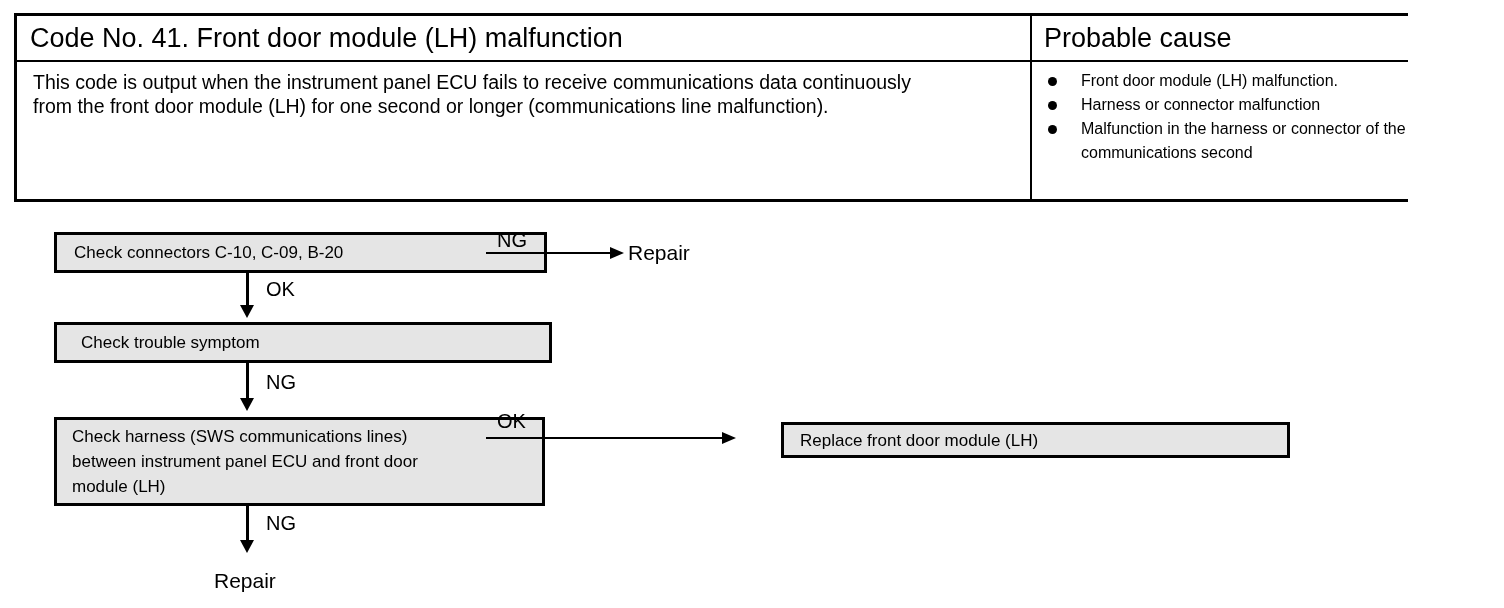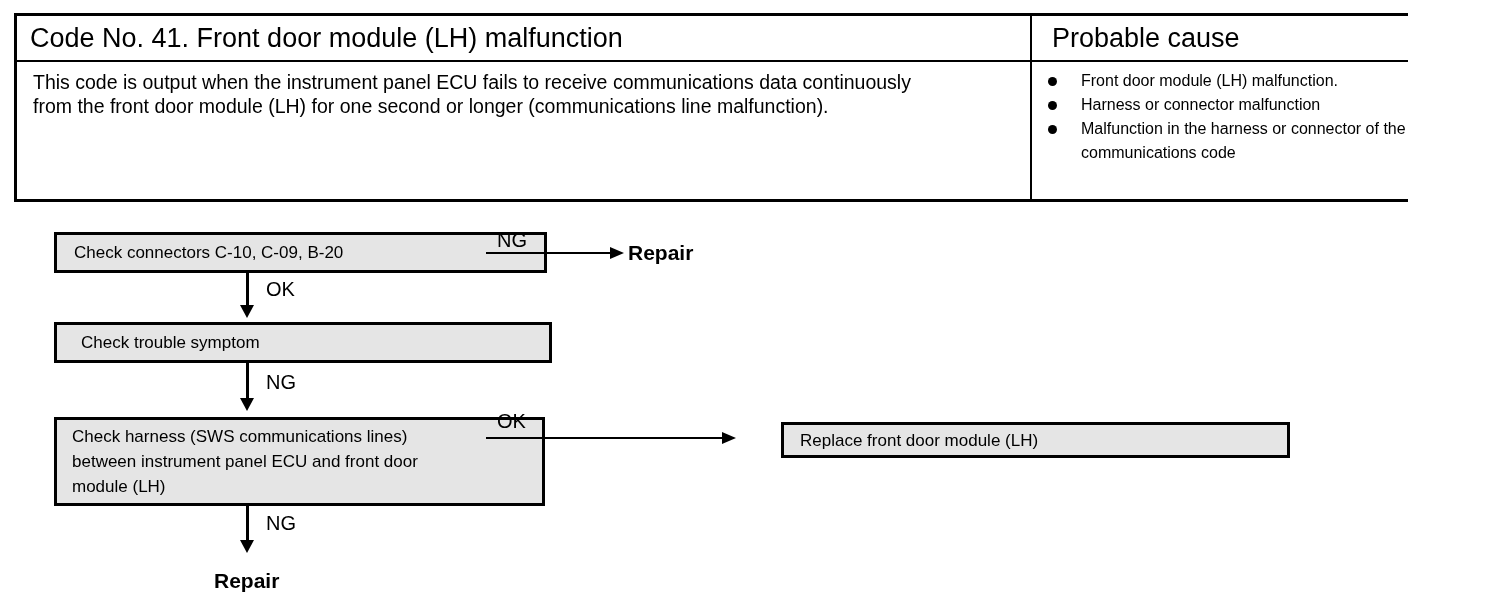--- a/index.html
+++ b/index.html
@@ -6,21 +6,21 @@
   #page{position:relative;width:1408px;height:608px;background:#ffffff;
         font-family:"Liberation Sans",sans-serif;color:#000;overflow:hidden;}
 
   
   #cause-table{position:absolute;left:14px;top:13px;width:1452px;height:183px;
         border:3px solid #000;display:grid;grid-template-columns:1013px 1fr;
         grid-template-rows:46px 1fr;background:#fff;}
   .th{font-size:27px;display:flex;align-items:center;border-bottom:2px solid #000;
       white-space:nowrap;overflow:hidden;}
   .th.left{padding-left:13px;}
-  .th.right{border-left:2px solid #000;padding-left:20px;}
+  .th.right{border-left:2px solid #000;padding-left:12px;}
   .td.left{padding:8px 6px 0 16px;}
   .td.left .line{font-size:19.5px;line-height:24px;white-space:nowrap;}
   .td.right{border-left:2px solid #000;padding:7px 0 0 16px;}
   .cause-item{display:flex;font-size:16px;line-height:24px;}
   .cause-marker{width:33px;flex:0 0 33px;display:flex;justify-content:flex-start;}
   .cause-marker .dot{width:9px;height:9px;border-radius:50%;background:#000;margin-top:8px;}
   .cause-text{max-width:345px;}
 
   
   .flow-box{position:absolute;border:3px solid #000;background:#e5e5e5;
@@ -52,21 +52,21 @@
   #hh1{left:610px;top:247px;}
   #hh2{left:722px;top:432px;}
 
   .flow-label{position:absolute;font-size:20px;white-space:nowrap;}
   #lbl-ng1{left:497px;top:229px;}
   #lbl-ok1{left:266px;top:278px;}
   #lbl-ng2{left:266px;top:371px;}
   #lbl-ok2{left:497px;top:410px;}
   #lbl-ng3{left:266px;top:512px;}
 
-  .flow-result{position:absolute;font-size:21px;font-weight:bold;white-space:nowrap;text-align:center;}
+  .flow-result{position:absolute;font-size:21px;font-weight:normal;white-space:nowrap;text-align:center;}
   #result-repair1{left:628px;top:241px;}
   #result-repair2{left:214px;top:569px;}
 </style>
 </head>
 <body>
 
 <div id="page">
 
   <div id="cause-table">
     <div class="th left">Code No. 41. Front door module (LH) malfunction</div>
@@ -85,21 +85,21 @@
       <div class="cause-item">
         <span class="cause-marker">
             <span class="dot"></span>
           </span>
         <span class="cause-text">Harness or connector malfunction</span>
       </div>
       <div class="cause-item">
         <span class="cause-marker">
             <span class="dot"></span>
           </span>
-        <span class="cause-text">Malfunction in the harness or connector of the communications code</span>
+        <span class="cause-text">Malfunction in the harness or connector of the communications second</span>
       </div>
     </div>
   </div>
 
   <div class="flow-box" id="box-connectors">
     <div class="bline">Check connectors C-10, C-09, B-20</div>
   </div>
 
   <div class="flow-box" id="box-symptom">
     <div class="bline">Check trouble symptom</div>

